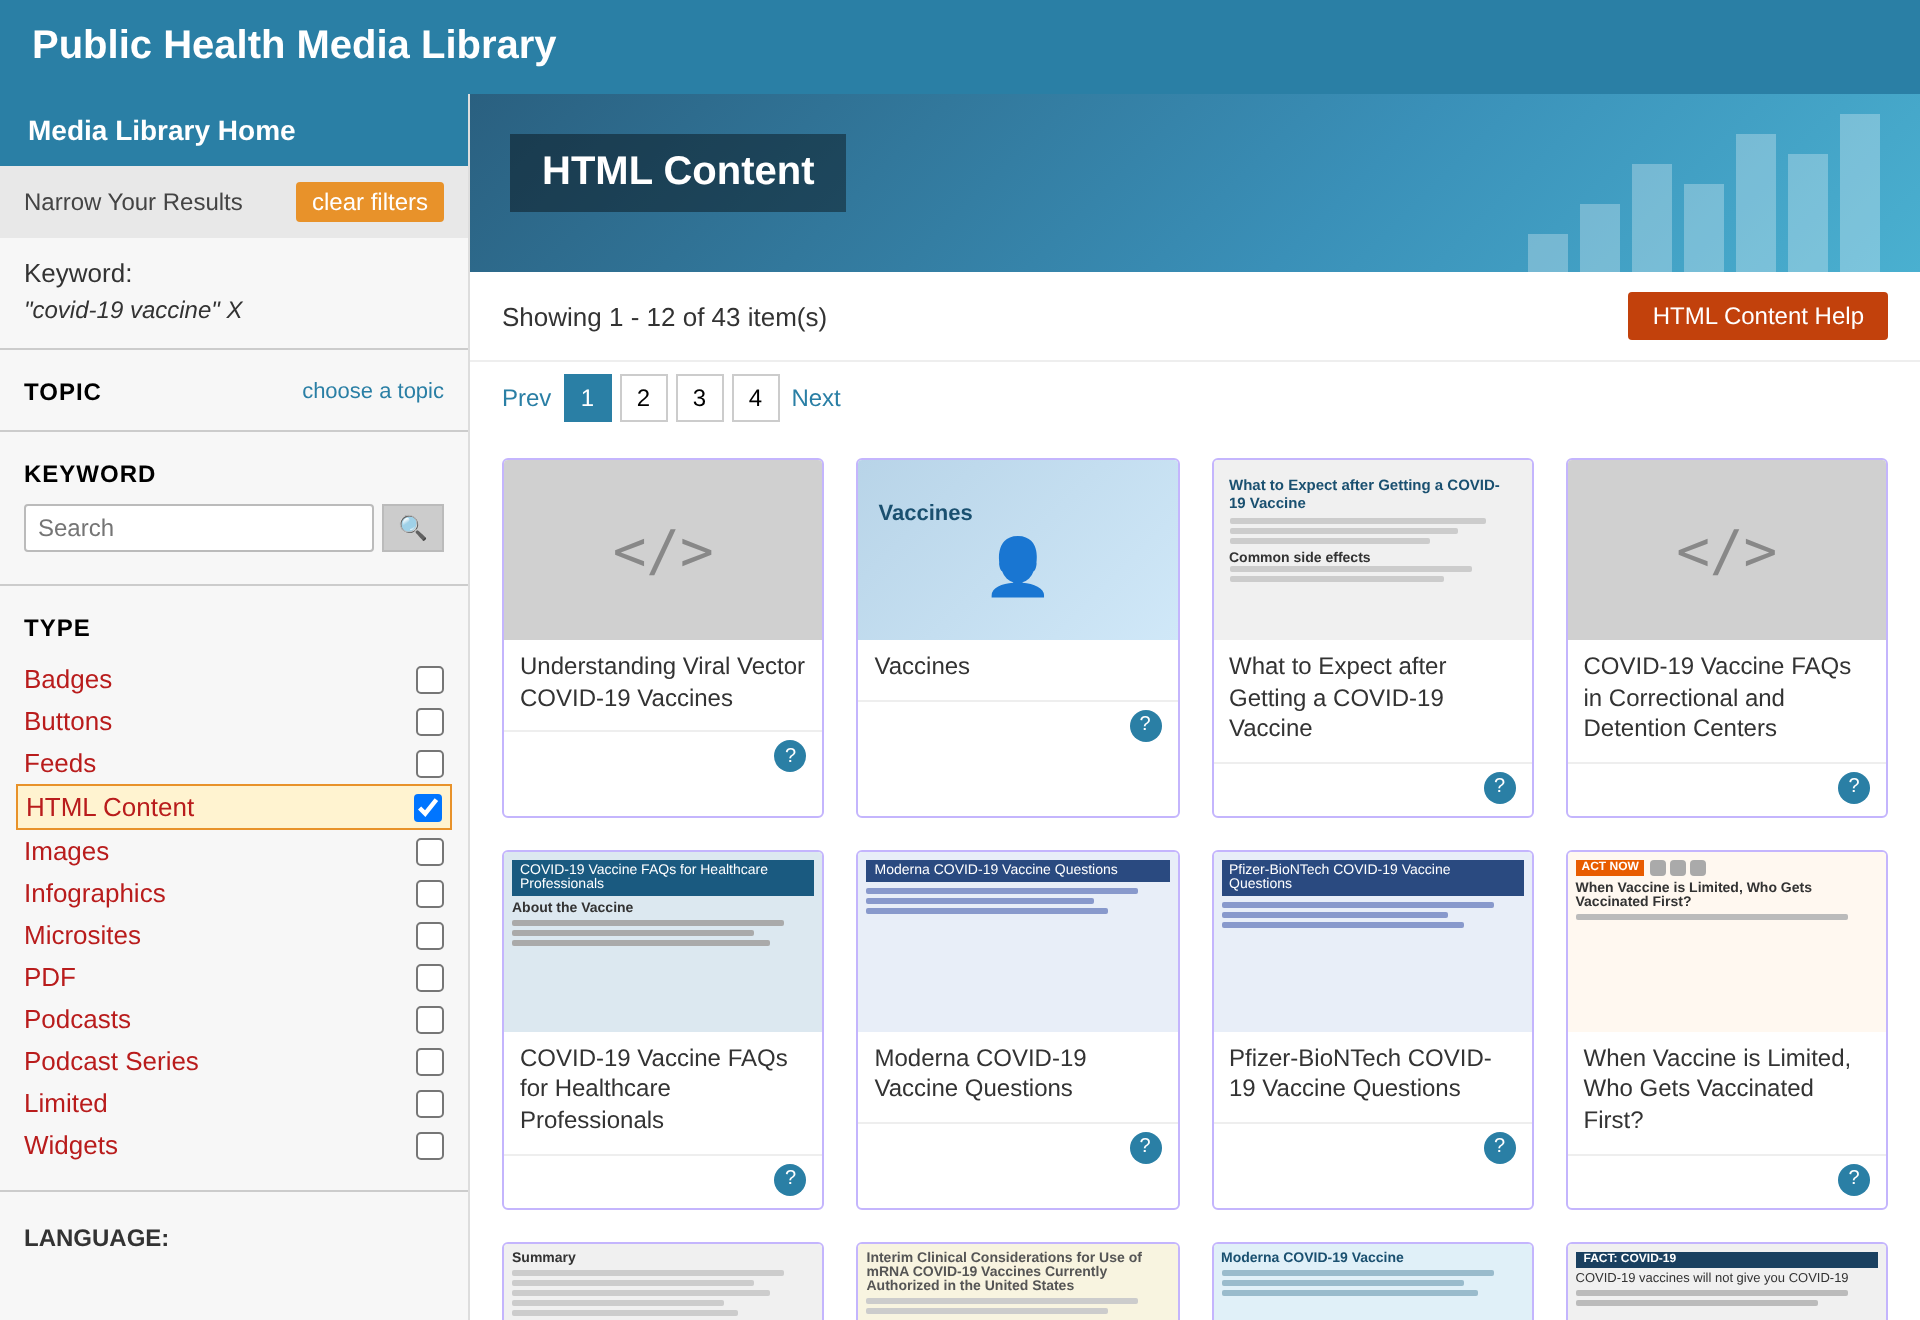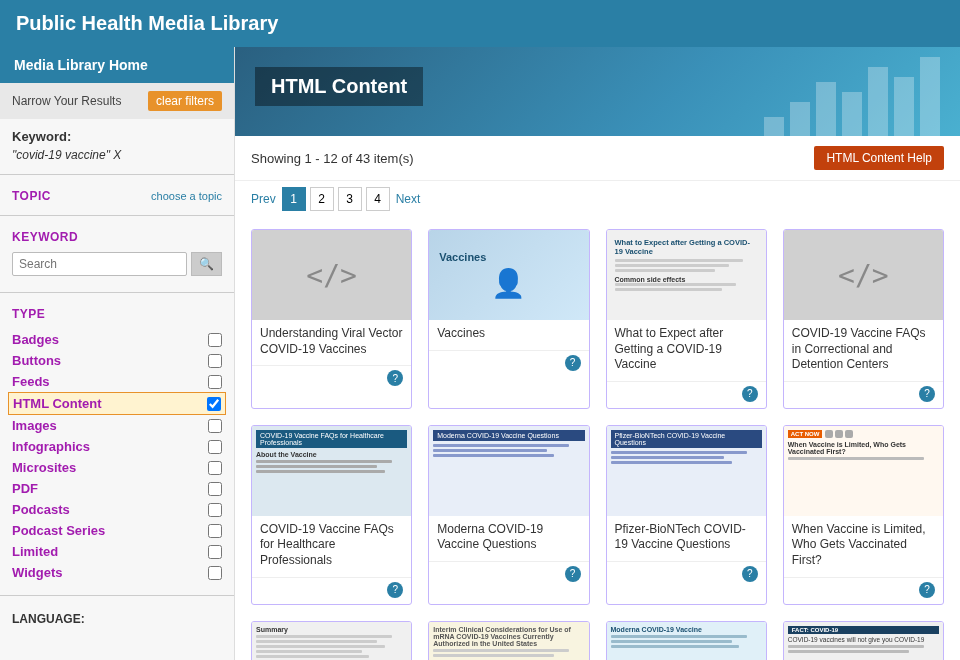--- a/index.html
+++ b/index.html
@@ -60,21 +60,21 @@
       border-radius: 2px;
     }
 
     .keyword-section {
       padding: 10px 12px 4px;
     }
 
     .keyword-label {
       font-size: 13px;
       color: #333;
-      font-weight: bold;
+      font-weight: normal;
     }
 
     .keyword-value {
       font-size: 12px;
       color: #333;
       font-style: italic;
       margin-top: 4px;
     }
 
     .section-divider {
@@ -86,21 +86,21 @@
     .section-header {
       padding: 6px 12px 4px;
       display: flex;
       justify-content: space-between;
       align-items: center;
     }
 
     .section-title {
       font-size: 12px;
       font-weight: bold;
-      color: #a21caf;
+      color: #000000;
       text-transform: uppercase;
       letter-spacing: 0.5px;
     }
 
     .choose-topic {
       font-size: 11px;
       color: #2a7fa5;
       cursor: pointer;
     }
 
@@ -139,23 +139,22 @@
 
     .type-item.active {
       background: #fff3d0;
       margin: 0 -4px;
       padding: 3px 4px;
       border: 1px solid #e8922a;
     }
 
     .type-item label {
       font-size: 13px;
-      color: #a21caf;
-      cursor: pointer;
-      font-weight: bold;
+      color: #b91c1c;
+      cursor: pointer;
     }
 
     .type-item input[type="checkbox"] {
       width: 14px;
       height: 14px;
       cursor: pointer;
     }
 
     .language-section {
       padding: 8px 12px;

